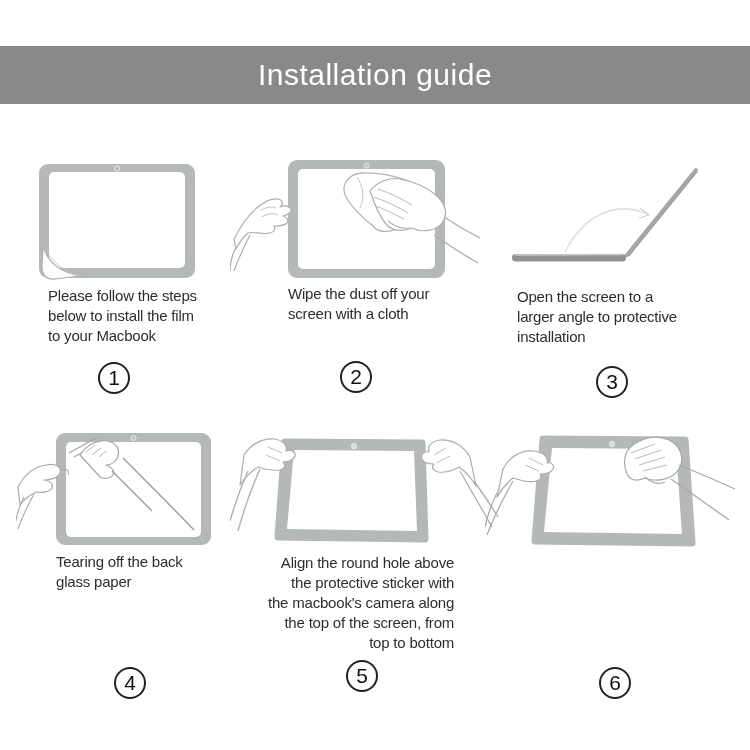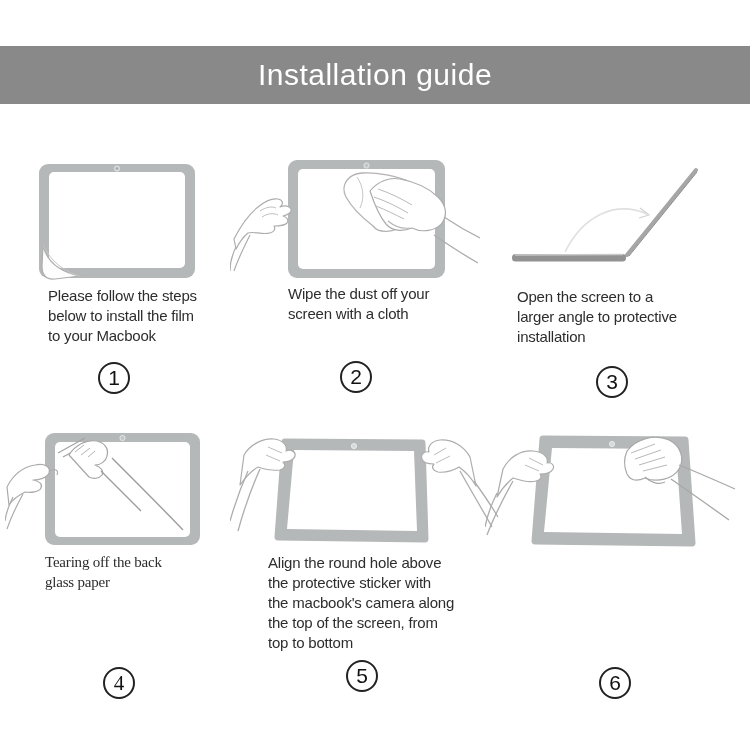--- a/index.html
+++ b/index.html
@@ -82,21 +82,21 @@
       <line x1="12" y1="97" x2="120" y2="96.5" stroke="#c9c9c9" stroke-width="1.4"></line>
     </svg>
     <div class="caption" style="left:27px;top:137px;">Open the screen to a
 larger angle to protective
 installation</div>
     <div class="badge" style="left:106px;top:216px;">
       <span>3</span>
     </div>
   </div>
 
-  <div class="step" style="left:5px;top:415px;width:230px;height:335px;font-family:Liberation Serif, serif;">
+  <div class="step" style="left:16px;top:415px;width:230px;height:335px;">
     <svg class="illu" style="left:0;top:10px;" width="230" height="130" viewBox="0 0 230 130">
       <rect x="40" y="8" width="155" height="112" rx="9" fill="#b5b8b8"></rect>
       <rect x="50" y="17" width="135" height="95" rx="5" fill="#ffffff"></rect>
       <circle cx="117.5" cy="13" r="2.6" fill="#c3c6c6" stroke="#e4e6e6" stroke-width="1"></circle>
 
       <path d="M 53,28 L 80,13 M 58,32 L 85,17" fill="none" stroke="#a3a3a3" stroke-width="1.2"></path>
 
       <path d="M 64,30 C 70,20 82,14 92,16 C 100,18 104,24 102,31 C 101,36 96,40 90,40
                C 96,42 99,46 97,50 C 94,54 88,54 84,52 Z" fill="#ffffff" stroke="#a6a6a6" stroke-width="1.2" stroke-linejoin="round"></path>
       <path d="M 70,27 L 79,20 M 76,30 L 85,23 M 83,32 L 90,26" fill="none" stroke="#b4b4b4" stroke-width="1"></path>
@@ -126,21 +126,21 @@
                C 21,48 15,55 10,62 Z" fill="#ffffff" stroke="#adadad" stroke-width="1.2" stroke-linejoin="round"></path>
       <path d="M 38,24 L 52,30 M 36,32 L 50,38" fill="none" stroke="#bdbdbd" stroke-width="1"></path>
       <path d="M 18,48 C 10,66 4,84 0,98 M 30,46 C 22,64 14,86 8,108" fill="none" stroke="#adadad" stroke-width="1.3"></path>
 
       <path d="M 240,34 C 234,23 222,16 210,17 C 202,18 197,23 199,29 C 195,28 190,31 192,36
                C 193,40 199,41 204,41 C 201,44 203,48 208,49 C 216,50 224,47 229,44
                C 236,49 242,56 246,63 Z" fill="#ffffff" stroke="#adadad" stroke-width="1.2" stroke-linejoin="round"></path>
       <path d="M 216,25 L 204,32 M 220,33 L 206,40" fill="none" stroke="#bdbdbd" stroke-width="1"></path>
       <path d="M 244,58 C 254,72 262,84 268,94 M 230,48 C 240,66 252,86 262,104" fill="none" stroke="#adadad" stroke-width="1.3"></path>
     </svg>
-    <div class="caption" style="left:38px;top:138px;">Align the round hole above
+    <div class="caption" style="left:38px;top:138px;text-align:right;">Align the round hole above
 the protective sticker with
 the macbook's camera along
 the top of the screen, from
 top to bottom</div>
     <div class="badge" style="left:116px;top:245px;">
       <span>5</span>
     </div>
   </div>
 
   <div class="step" style="left:485px;top:415px;width:265px;height:335px;">

